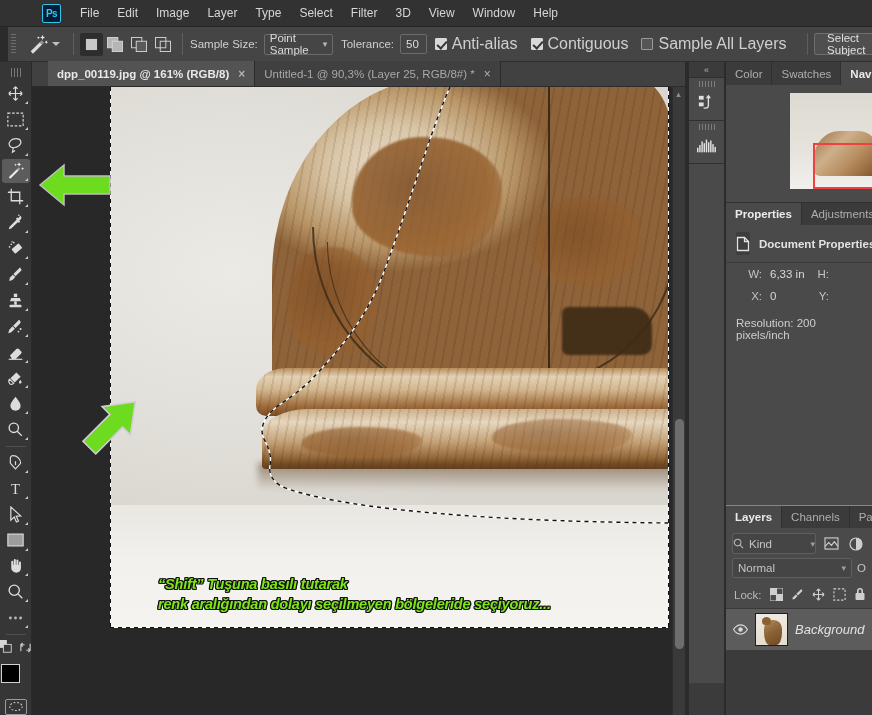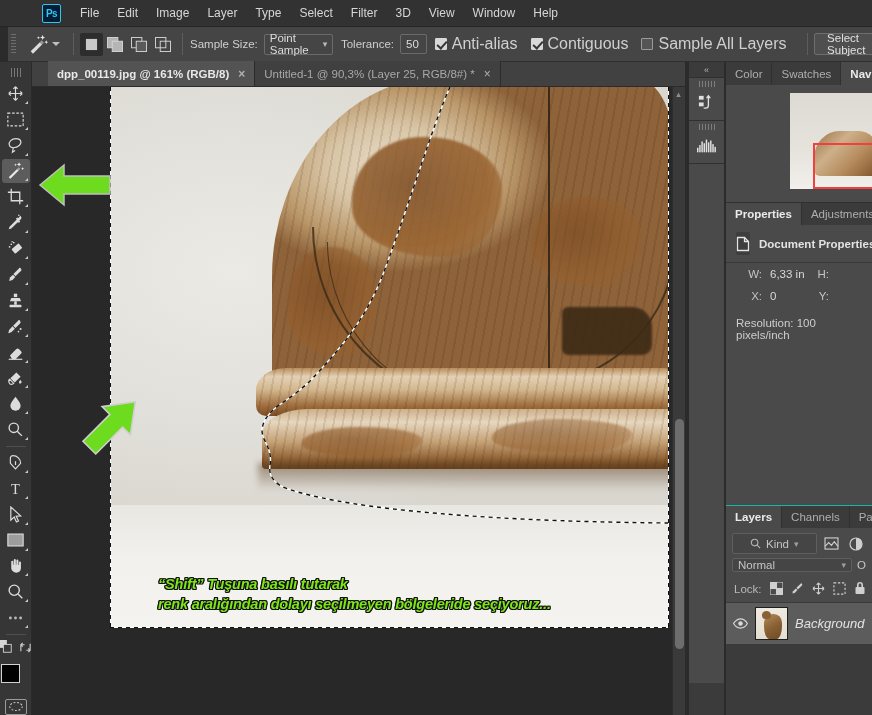--- a/index.html
+++ b/index.html
@@ -320,26 +320,26 @@
   .prop-title { font-size: 11.5px; font-weight: bold; color: #e2e2e2; white-space: nowrap; }
   .res-row { font-size: 11.5px; color: #cdcdcd; padding: 10px 0 8px 10px; }
   .props-filler { background: #4a4a4a; }
 
   .layers-search {
     display: flex; align-items: center; gap: 5px; padding: 5px 6px 4px;
   }
   .kind-box {
     flex: 1; height: 21px; background: #454545; border: 1px solid #5e5e5e;
     border-radius: 2px; display: flex; align-items: center; gap: 5px;
-    padding: 0 17px; font-size: 11.5px; color: #c4c4c4;
+    padding: 0 0; font-size: 11.5px; color: #c4c4c4;
   }
   .filter-ico { width: 20px; height: 20px; display: flex; align-items: center; justify-content: center; }
   .blend-row { display: flex; align-items: center; gap: 5px; padding: 0 6px 5px; }
   .blend-box {
-    flex: 1; height: 14px; background: #454545; border: 1px solid #5e5e5e;
+    flex: 1; height: 20px; background: #454545; border: 1px solid #5e5e5e;
     border-radius: 2px; display: flex; align-items: center; padding: 0 5px;
     font-size: 11.5px; color: #c4c4c4;
   }
   .lock-row {
     display: flex; align-items: center; gap: 8px; padding: 4px 8px 5px;
     font-size: 11.5px; color: #b9b9b9;
   }
   .layer-row {
     display: flex; align-items: center; gap: 7px; height: 42px;
     padding: 0 6px; background: #5c5c5c; border-top: 1px solid #3a3a3a;
@@ -756,21 +756,21 @@
       <div class="prop-row">
         <span class="prop-half">
           <span class="prop-key">X:</span>
           <span class="prop-val">0</span>
         </span>
         <span class="prop-half">
           <span class="prop-key">Y:</span>
           <span class="prop-val"></span>
         </span>
       </div>
-      <div class="res-row">Resolution: 100 pixels/inch</div>
+      <div class="res-row">Resolution: 200 pixels/inch</div>
       <div class="props-filler" style="height:156px;"></div>
     </div>
 
     <div class="panel-tabs" style="border-top:1px solid #14b8a6;">
       <div class="panel-tab active">Layers</div>
       <div class="panel-tab">Channels</div>
       <div class="panel-tab">Paths</div>
     </div>
     <div class="panel-body">
       <div class="layers-search">

